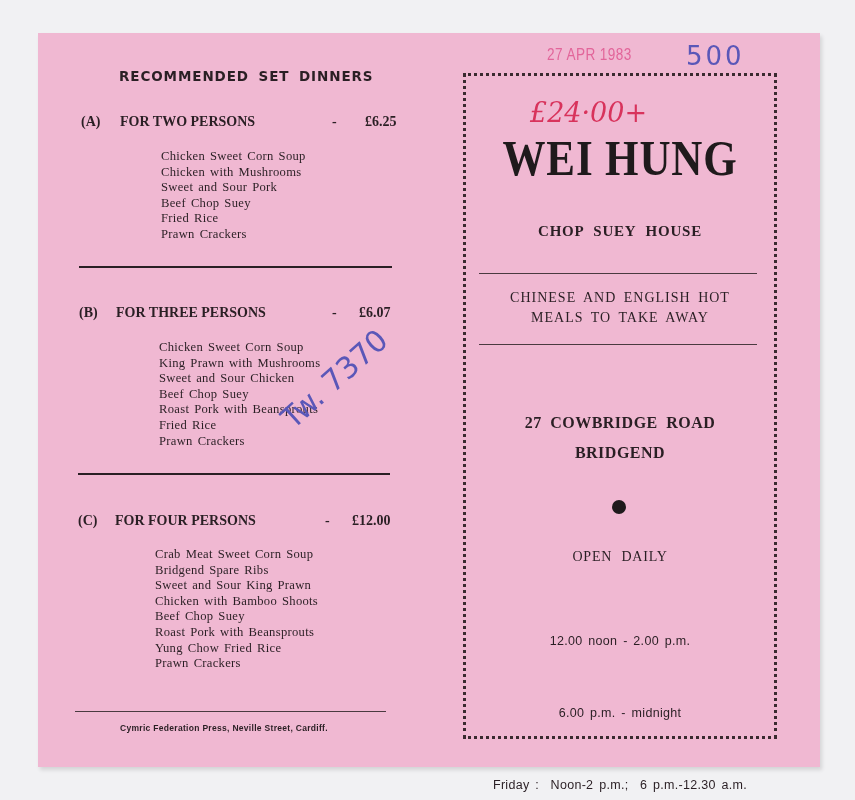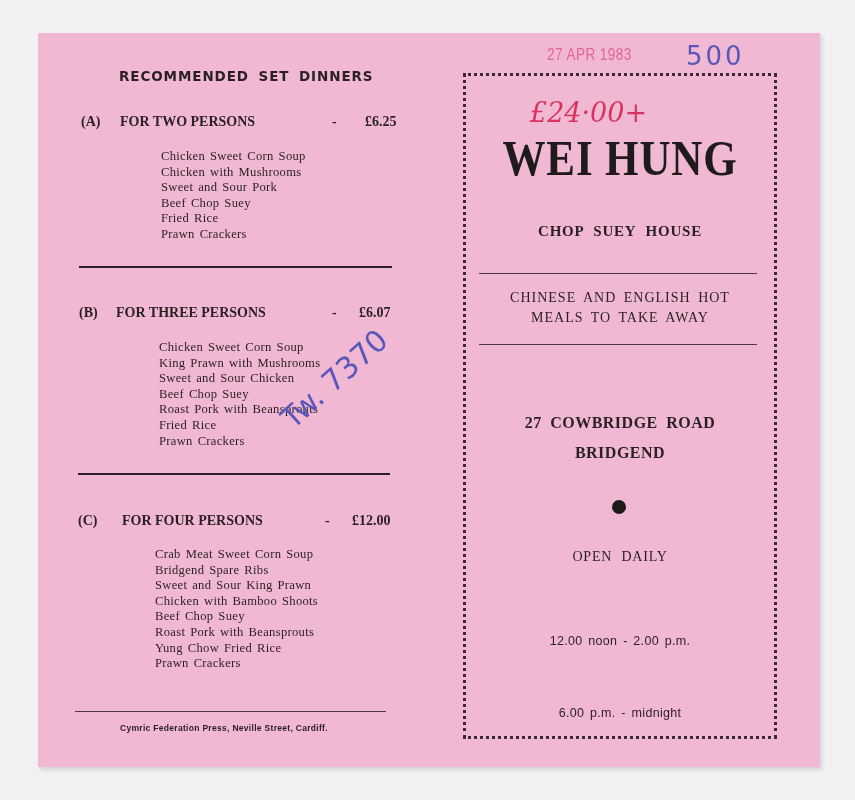--- a/index.html
+++ b/index.html
@@ -83,21 +83,21 @@
     <li>Sweet and Sour Chicken</li>
     <li>Beef Chop Suey</li>
     <li>Roast Pork with Beansprouts</li>
     <li>Fried Rice</li>
     <li>Prawn Crackers</li>
   </ul>
   <div class="rule" style="left:40px; top:440px; width:312px;"></div>
 
   <div class="set-row" style="left:40px; top:480px; width:320px; height:18px;">
     <span class="letter">(C)</span>
-    <span class="title" style="left:37px;margin-left:7px;">FOR FOUR PERSONS</span>
+    <span class="title" style="left:37px;">FOR FOUR PERSONS</span>
     <span class="dash" style="left:247px;">-</span>
     <span class="price" style="left:274px;">£12.00</span>
   </div>
   <ul class="dish-list" style="left:105px; top:502px;">
     <li>Crab Meat Sweet Corn Soup</li>
     <li>Bridgend Spare Ribs</li>
     <li>Sweet and Sour King Prawn</li>
     <li>Chicken with Bamboo Shoots</li>
     <li>Beef Chop Suey</li>
     <li>Roast Pork with Beansprouts</li>
@@ -131,16 +131,17 @@
     <div>27 COWBRIDGE ROAD</div>
     <div>BRIDGEND</div>
   </div>
 
   <div class="dot"></div>
 
   <div class="center open-daily" style="top:516px;">OPEN DAILY</div>
   <div class="center hours" style="top:548px; line-height:24px; white-space:pre;">
     <div>12.00 noon - 2.00 p.m.</div>
     <div>6.00 p.m. - midnight</div>
+    <div>Friday :  Noon-2 p.m.;  6 p.m.-12.30 a.m.</div>
     
     
   </div>
 </div>
 
 </body></html>

